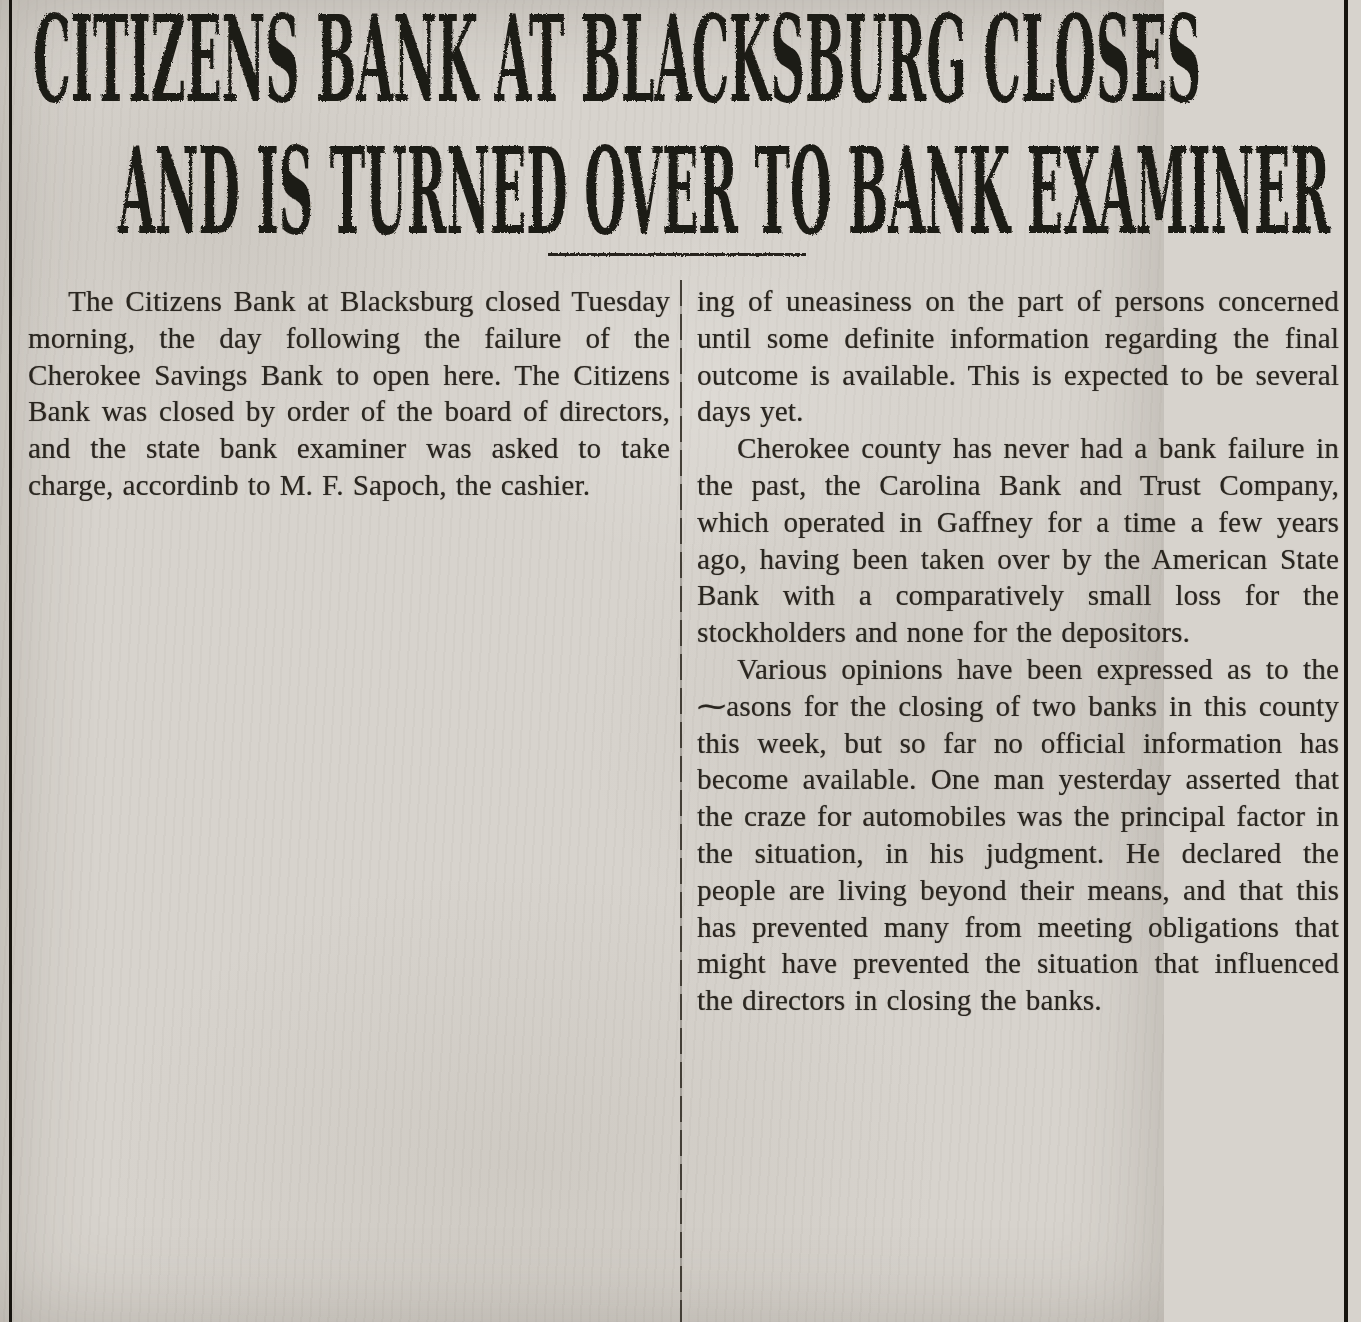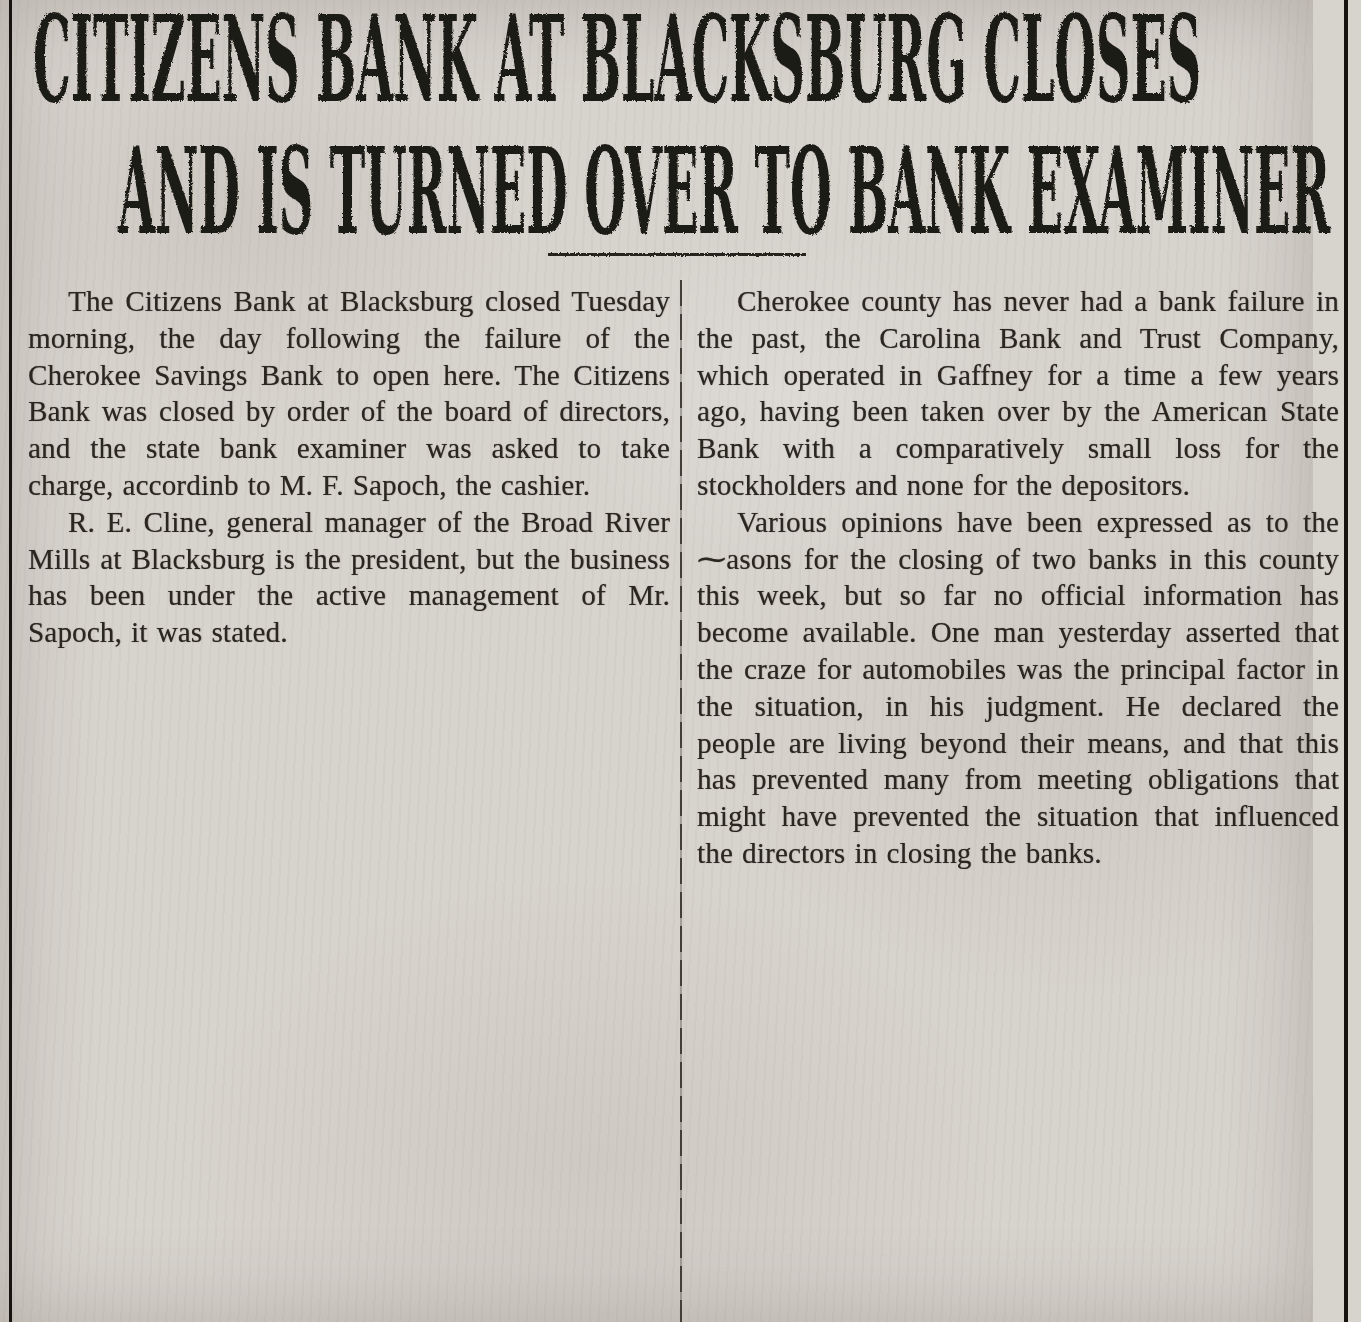--- a/index.html
+++ b/index.html
@@ -5,21 +5,21 @@
   html, body {
     margin: 0;
     padding: 0;
     width: 1361px;
     height: 1322px;
     overflow: hidden;
     background: #d7d3cd;
   }
   #page {
     position: relative;
-    width: 1313px;
+    width: 1164px;
     height: 1322px;
     background-color: #d7d3cd;
     background-image:
       radial-gradient(ellipse 420px 300px at 18% 16%, rgba(112,104,90,0.10), transparent 70%),
       radial-gradient(ellipse 520px 380px at 82% 55%, rgba(112,104,90,0.09), transparent 72%),
       radial-gradient(ellipse 600px 420px at 45% 88%, rgba(120,112,96,0.09), transparent 70%),
       radial-gradient(ellipse 300px 220px at 60% 30%, rgba(255,255,252,0.16), transparent 75%),
       repeating-linear-gradient(93deg, rgba(95,88,76,0.04) 0 2px, transparent 2px 9px);
     font-family: "Liberation Serif", "DejaVu Serif", serif;
     color: #2a2620;
@@ -94,21 +94,21 @@
       <text x="33" y="101" font-size="120" textLength="1168" lengthAdjust="spacingAndGlyphs">CITIZENS BANK AT BLACKSBURG CLOSES</text>
       <text x="118" y="233" font-size="120" textLength="1212" lengthAdjust="spacingAndGlyphs">AND IS TURNED OVER TO BANK EXAMINER</text>
       <rect x="548" y="253" width="258" height="3" fill="#26221c"></rect>
     </g>
   </svg>
 
   <div class="column-rule"></div>
 
   <div class="col left">
     <p>The Citizens Bank at Blacksburg closed Tuesday morning, the day following the failure of the Cherokee Savings Bank to open here. The Citizens Bank was closed by order of the board of directors, and the state bank examiner was asked to take charge, accordinb to M. F. Sapoch, the cashier.</p>
-    <p>R. E. Cline, general manager of the Broad River Mills at Blacksburg is the president, but the business has been under the active management of Mr. Sapoch, it was stated.</p>
   </div>
 
   <div class="col right">
+    <p class="cont">ing of uneasiness on the part of persons concerned until some definite information regarding the final outcome is available. This is expected to be several days yet.</p>
     <p>Cherokee county has never had a bank failure in the past, the Carolina Bank and Trust Company, which operated in Gaffney for a time a few years ago, having been taken over by the American State Bank with a comparatively small loss for the stockholders and none for the depositors.</p>
     <p>Various opinions have been expressed as to the ⁓asons for the closing of two banks in this county this week, but so far no official information has become available. One man yesterday asserted that the craze for automobiles was the principal factor in the situation, in his judgment. He declared the people are living beyond their means, and that this has prevented many from meeting obligations that might have prevented the situation that influenced the directors in closing the banks.</p>
   </div>
 
 </div>
 
 </body></html>

